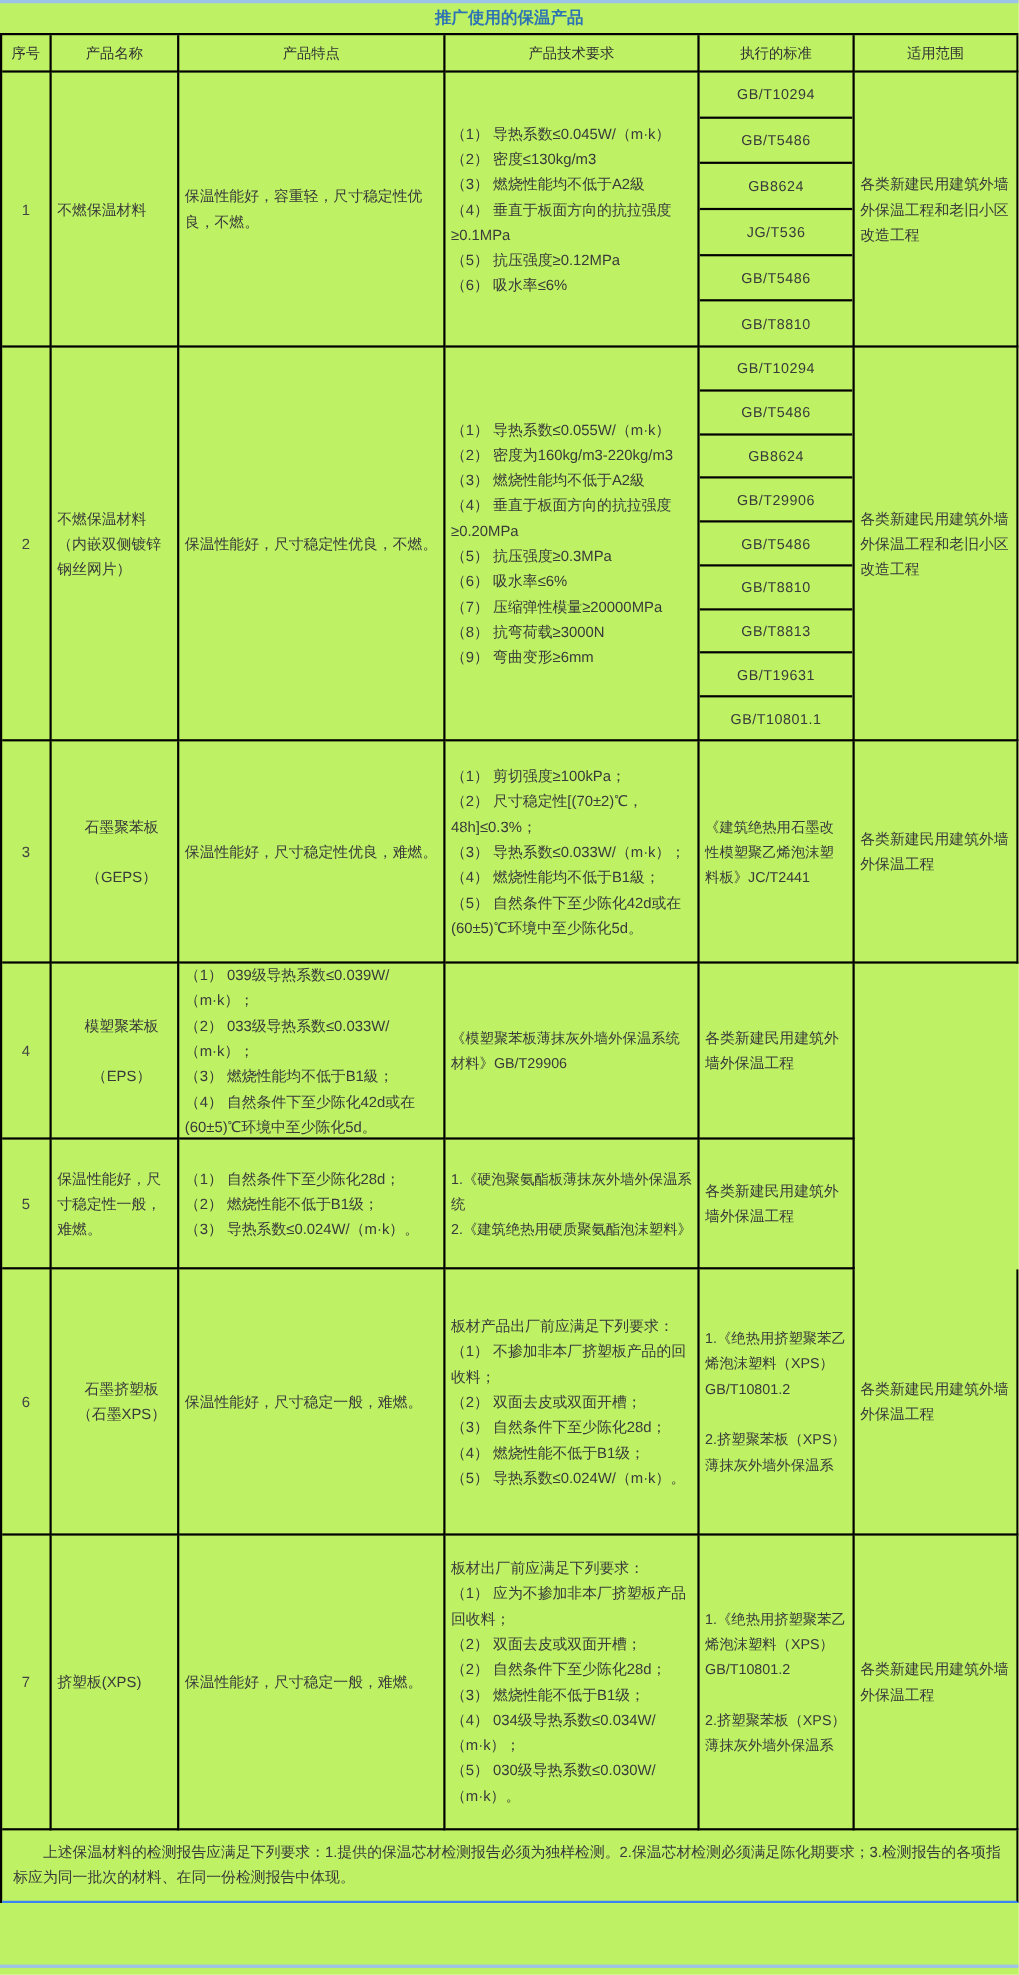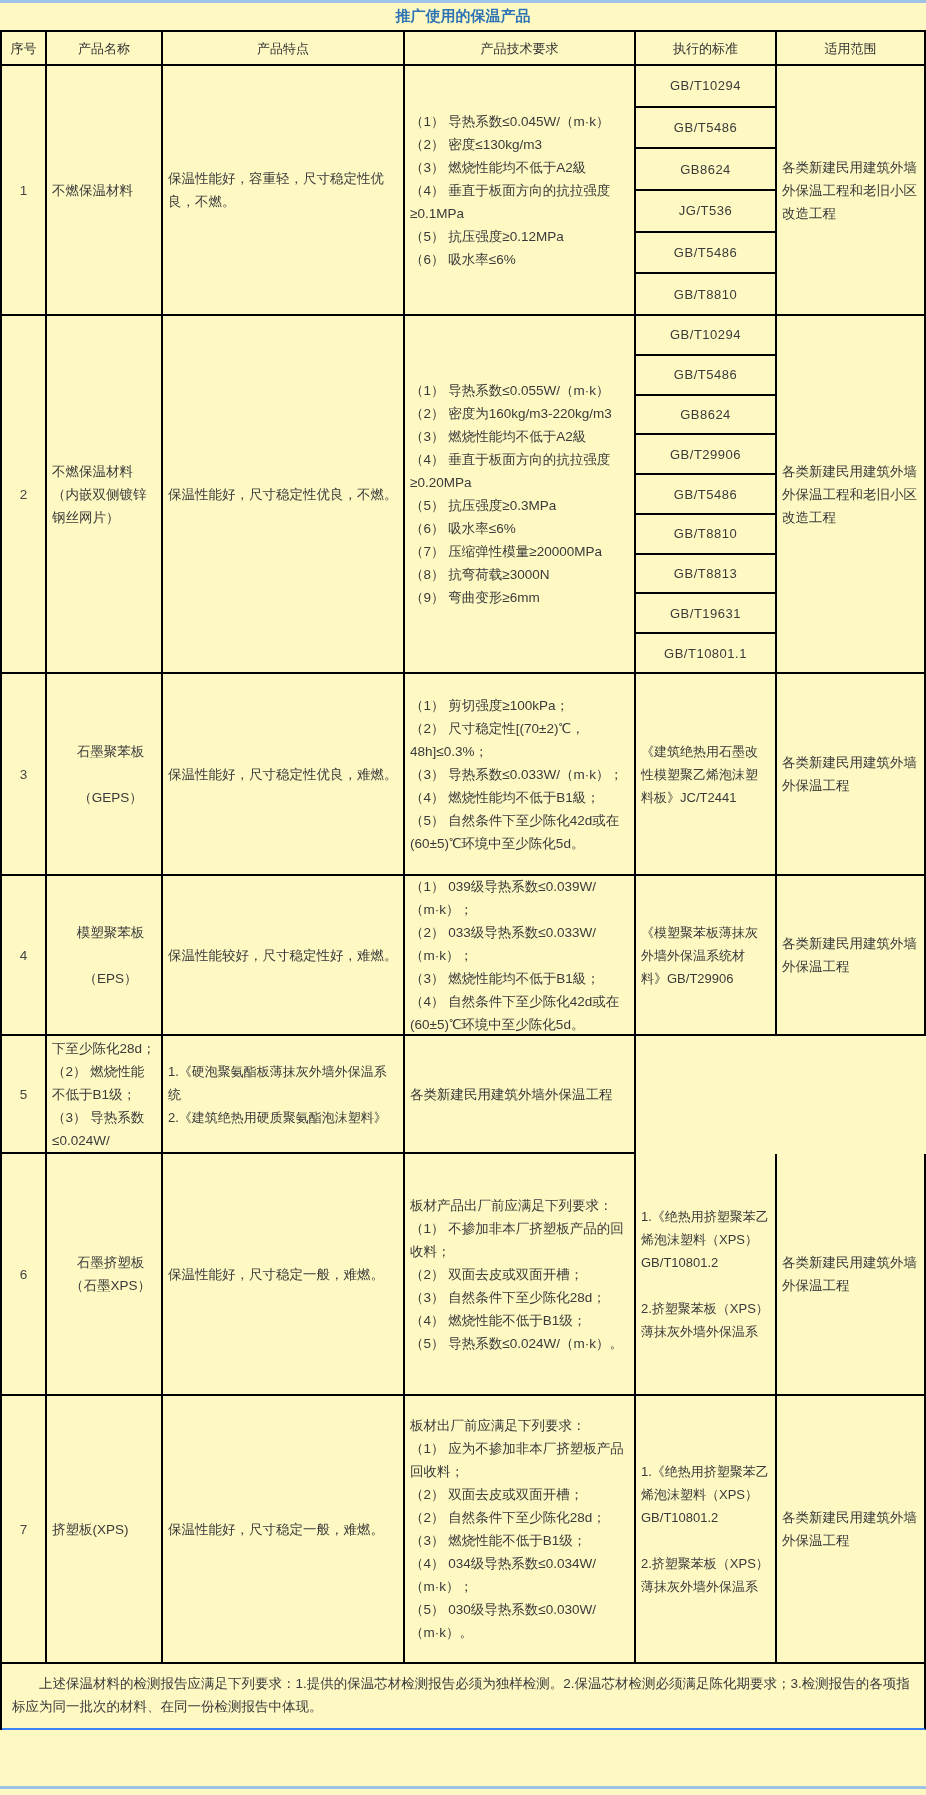--- a/index.html
+++ b/index.html
@@ -5,21 +5,21 @@
   * { box-sizing: border-box; margin: 0; padding: 0; }
   body {
     background: #ffffff;
     font-family: "Liberation Sans", sans-serif;
     color: #3a3a3a;
   }
   .page {
     position: relative;
     width: 926px;
     height: 1795px;
-    background: #fef9c3;
+    background: #bef264;
     overflow: hidden;
   }
   .rule-blue {
     width: 100%;
     height: 3px;
     background: #9dc3e6;
   }
   .rule-blue.bottom {
     position: absolute;
     left: 0;
@@ -177,31 +177,31 @@
 （5） 自然条件下至少陈化42d或在(60±5)℃环境中至少陈化5d。</div>
       <div class="cell c-std-text">《建筑绝热用石墨改性模塑聚乙烯泡沫塑料板》JC/T2441</div>
       <div class="cell">各类新建民用建筑外墙外保温工程</div>
     </div>
 
     <div class="row r4">
       <div class="cell c-idx">4</div>
       <div class="cell ac">模塑聚苯板
 
 （EPS）</div>
-      <div class="cell">保温性能较好，尺寸稳定性好，难燃。</div>
       <div class="cell">（1） 039级导热系数≤0.039W/（m·k）；
 （2） 033级导热系数≤0.033W/（m·k）；
 （3） 燃烧性能均不低于B1級；
 （4） 自然条件下至少陈化42d或在(60±5)℃环境中至少陈化5d。</div>
       <div class="cell c-std-text">《模塑聚苯板薄抹灰外墙外保温系统材料》GB/T29906</div>
       <div class="cell">各类新建民用建筑外墙外保温工程</div>
     </div>
 
     <div class="row r5">
       <div class="cell c-idx">5</div>
+      <div class="cell">保温性能好，尺寸稳定性一般，难燃。</div>
       <div class="cell">（1） 自然条件下至少陈化28d；
 （2） 燃烧性能不低于B1级；
 （3） 导热系数≤0.024W/（m·k）。</div>
       <div class="cell c-std-text">1.《硬泡聚氨酯板薄抹灰外墙外保温系统
 2.《建筑绝热用硬质聚氨酯泡沫塑料》</div>
       <div class="cell">各类新建民用建筑外墙外保温工程</div>
     </div>
 
     <div class="row r6">
       <div class="cell c-idx">6</div>

